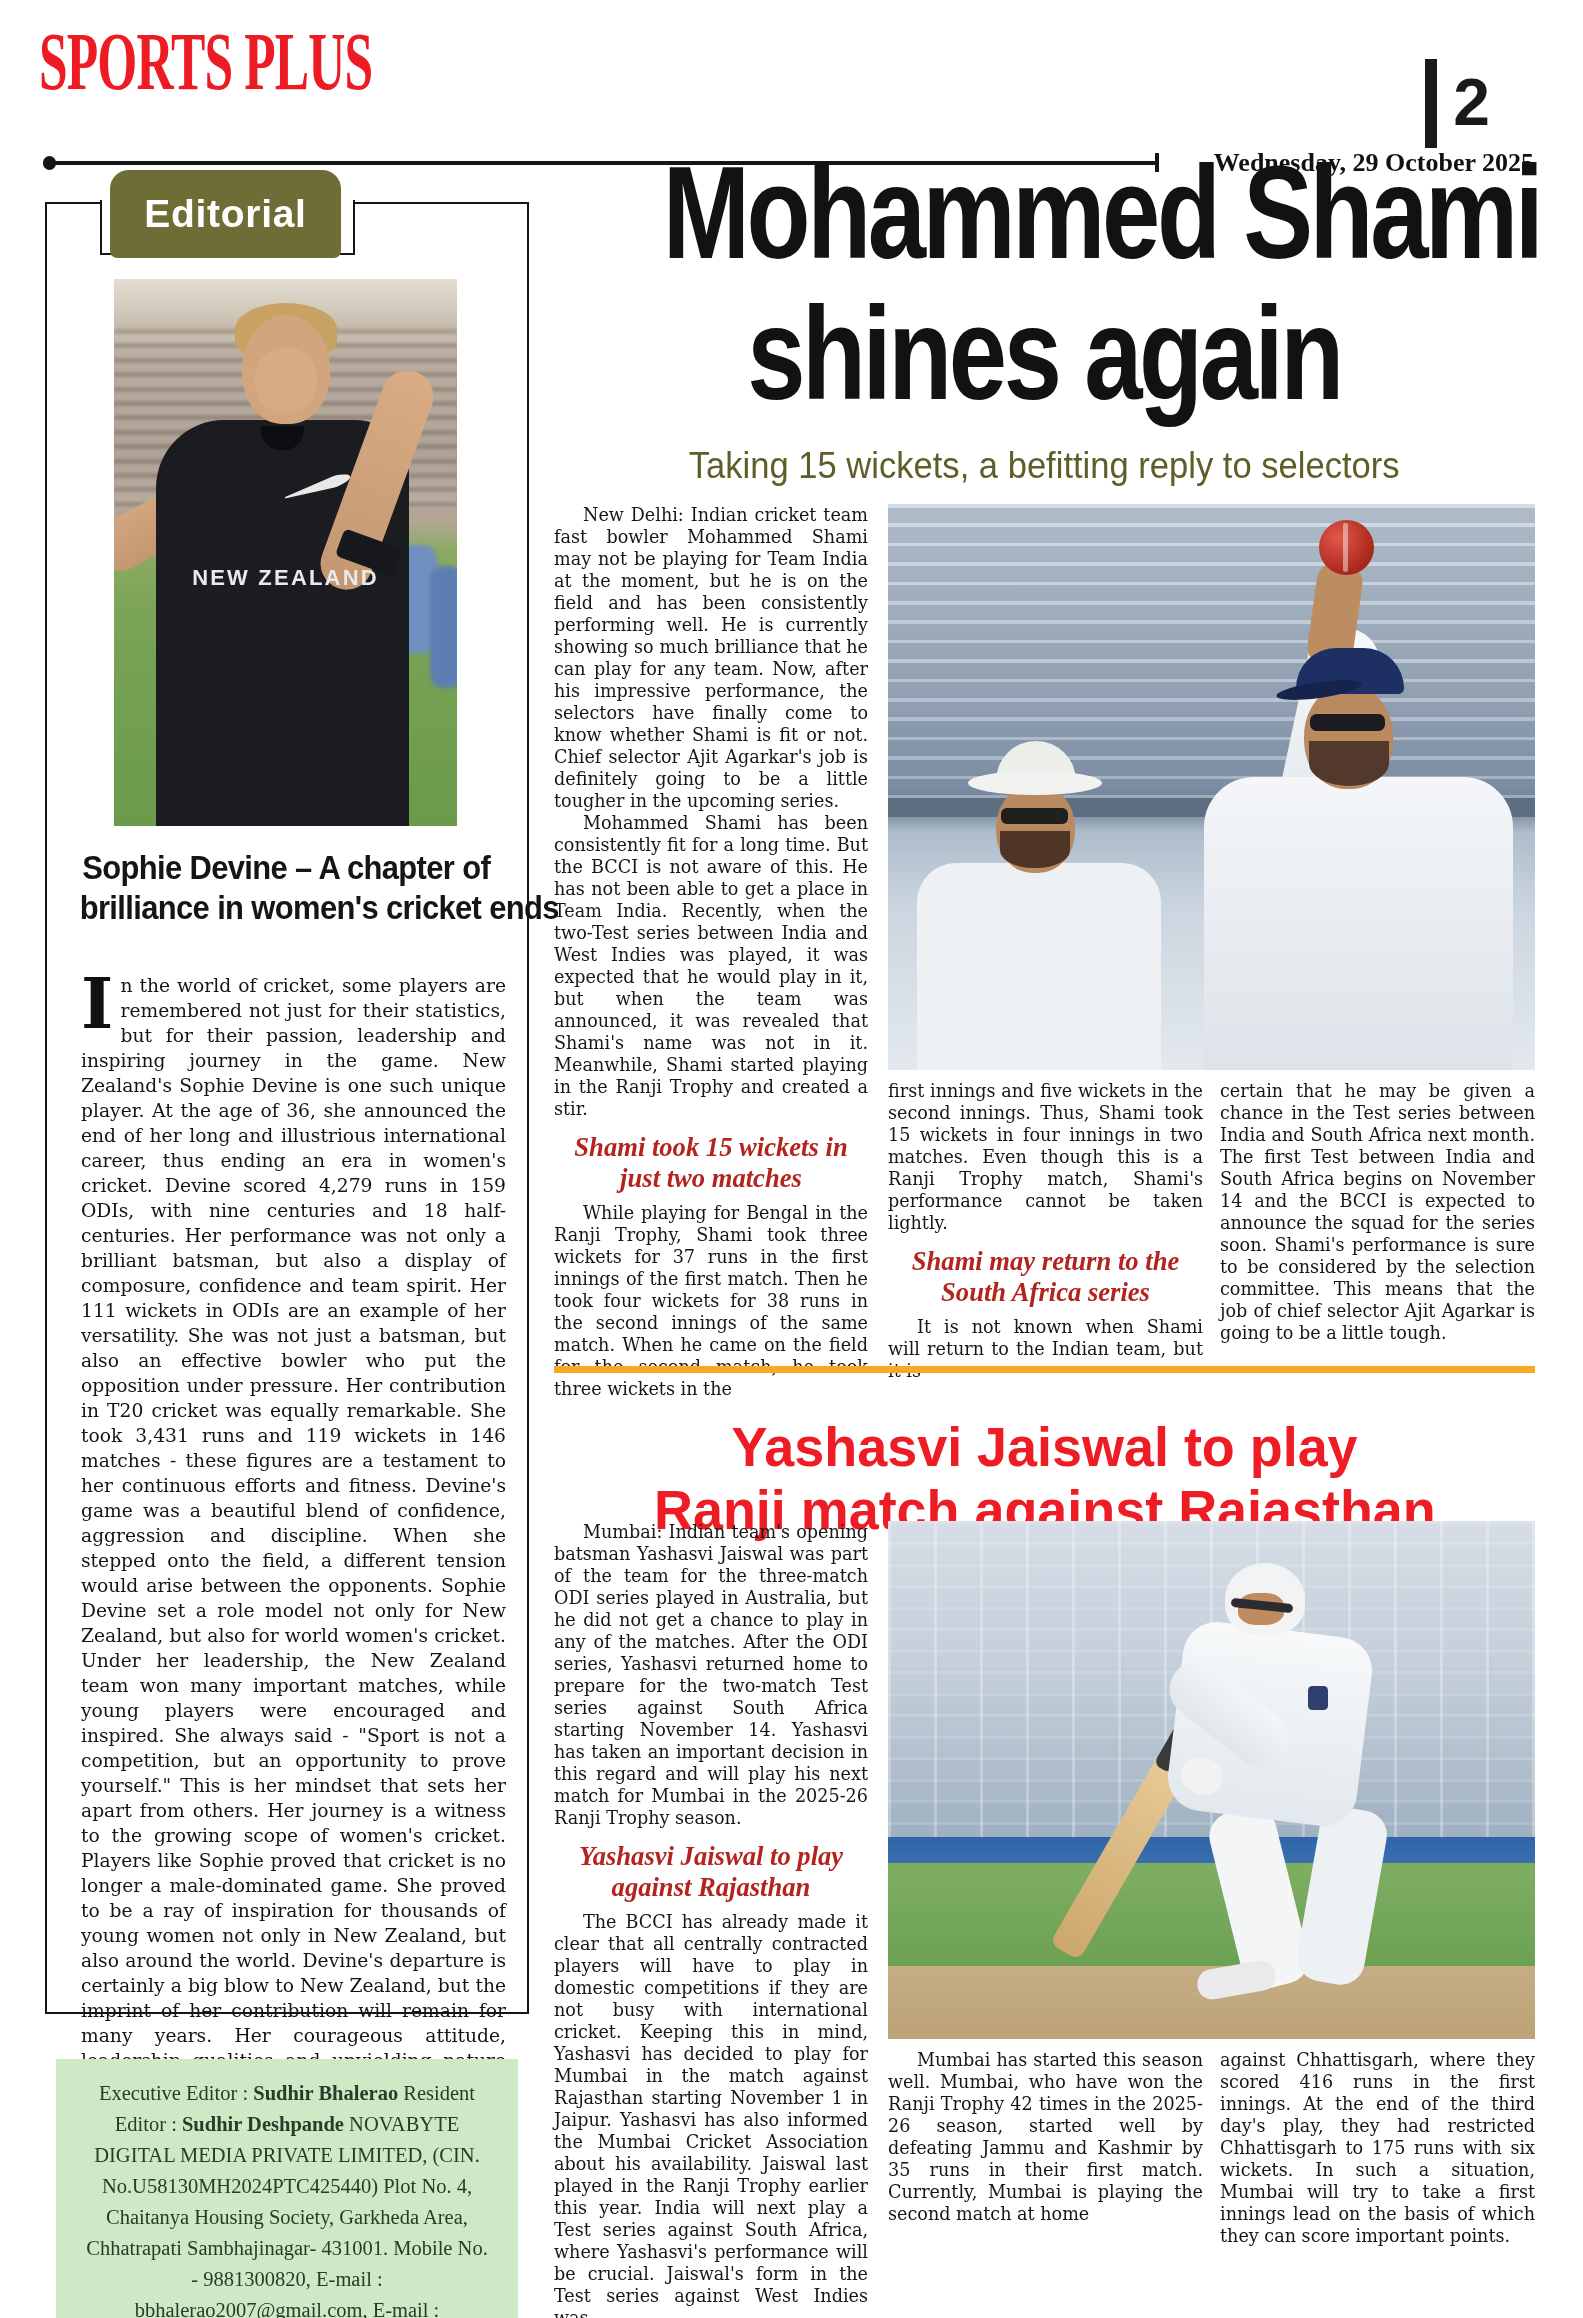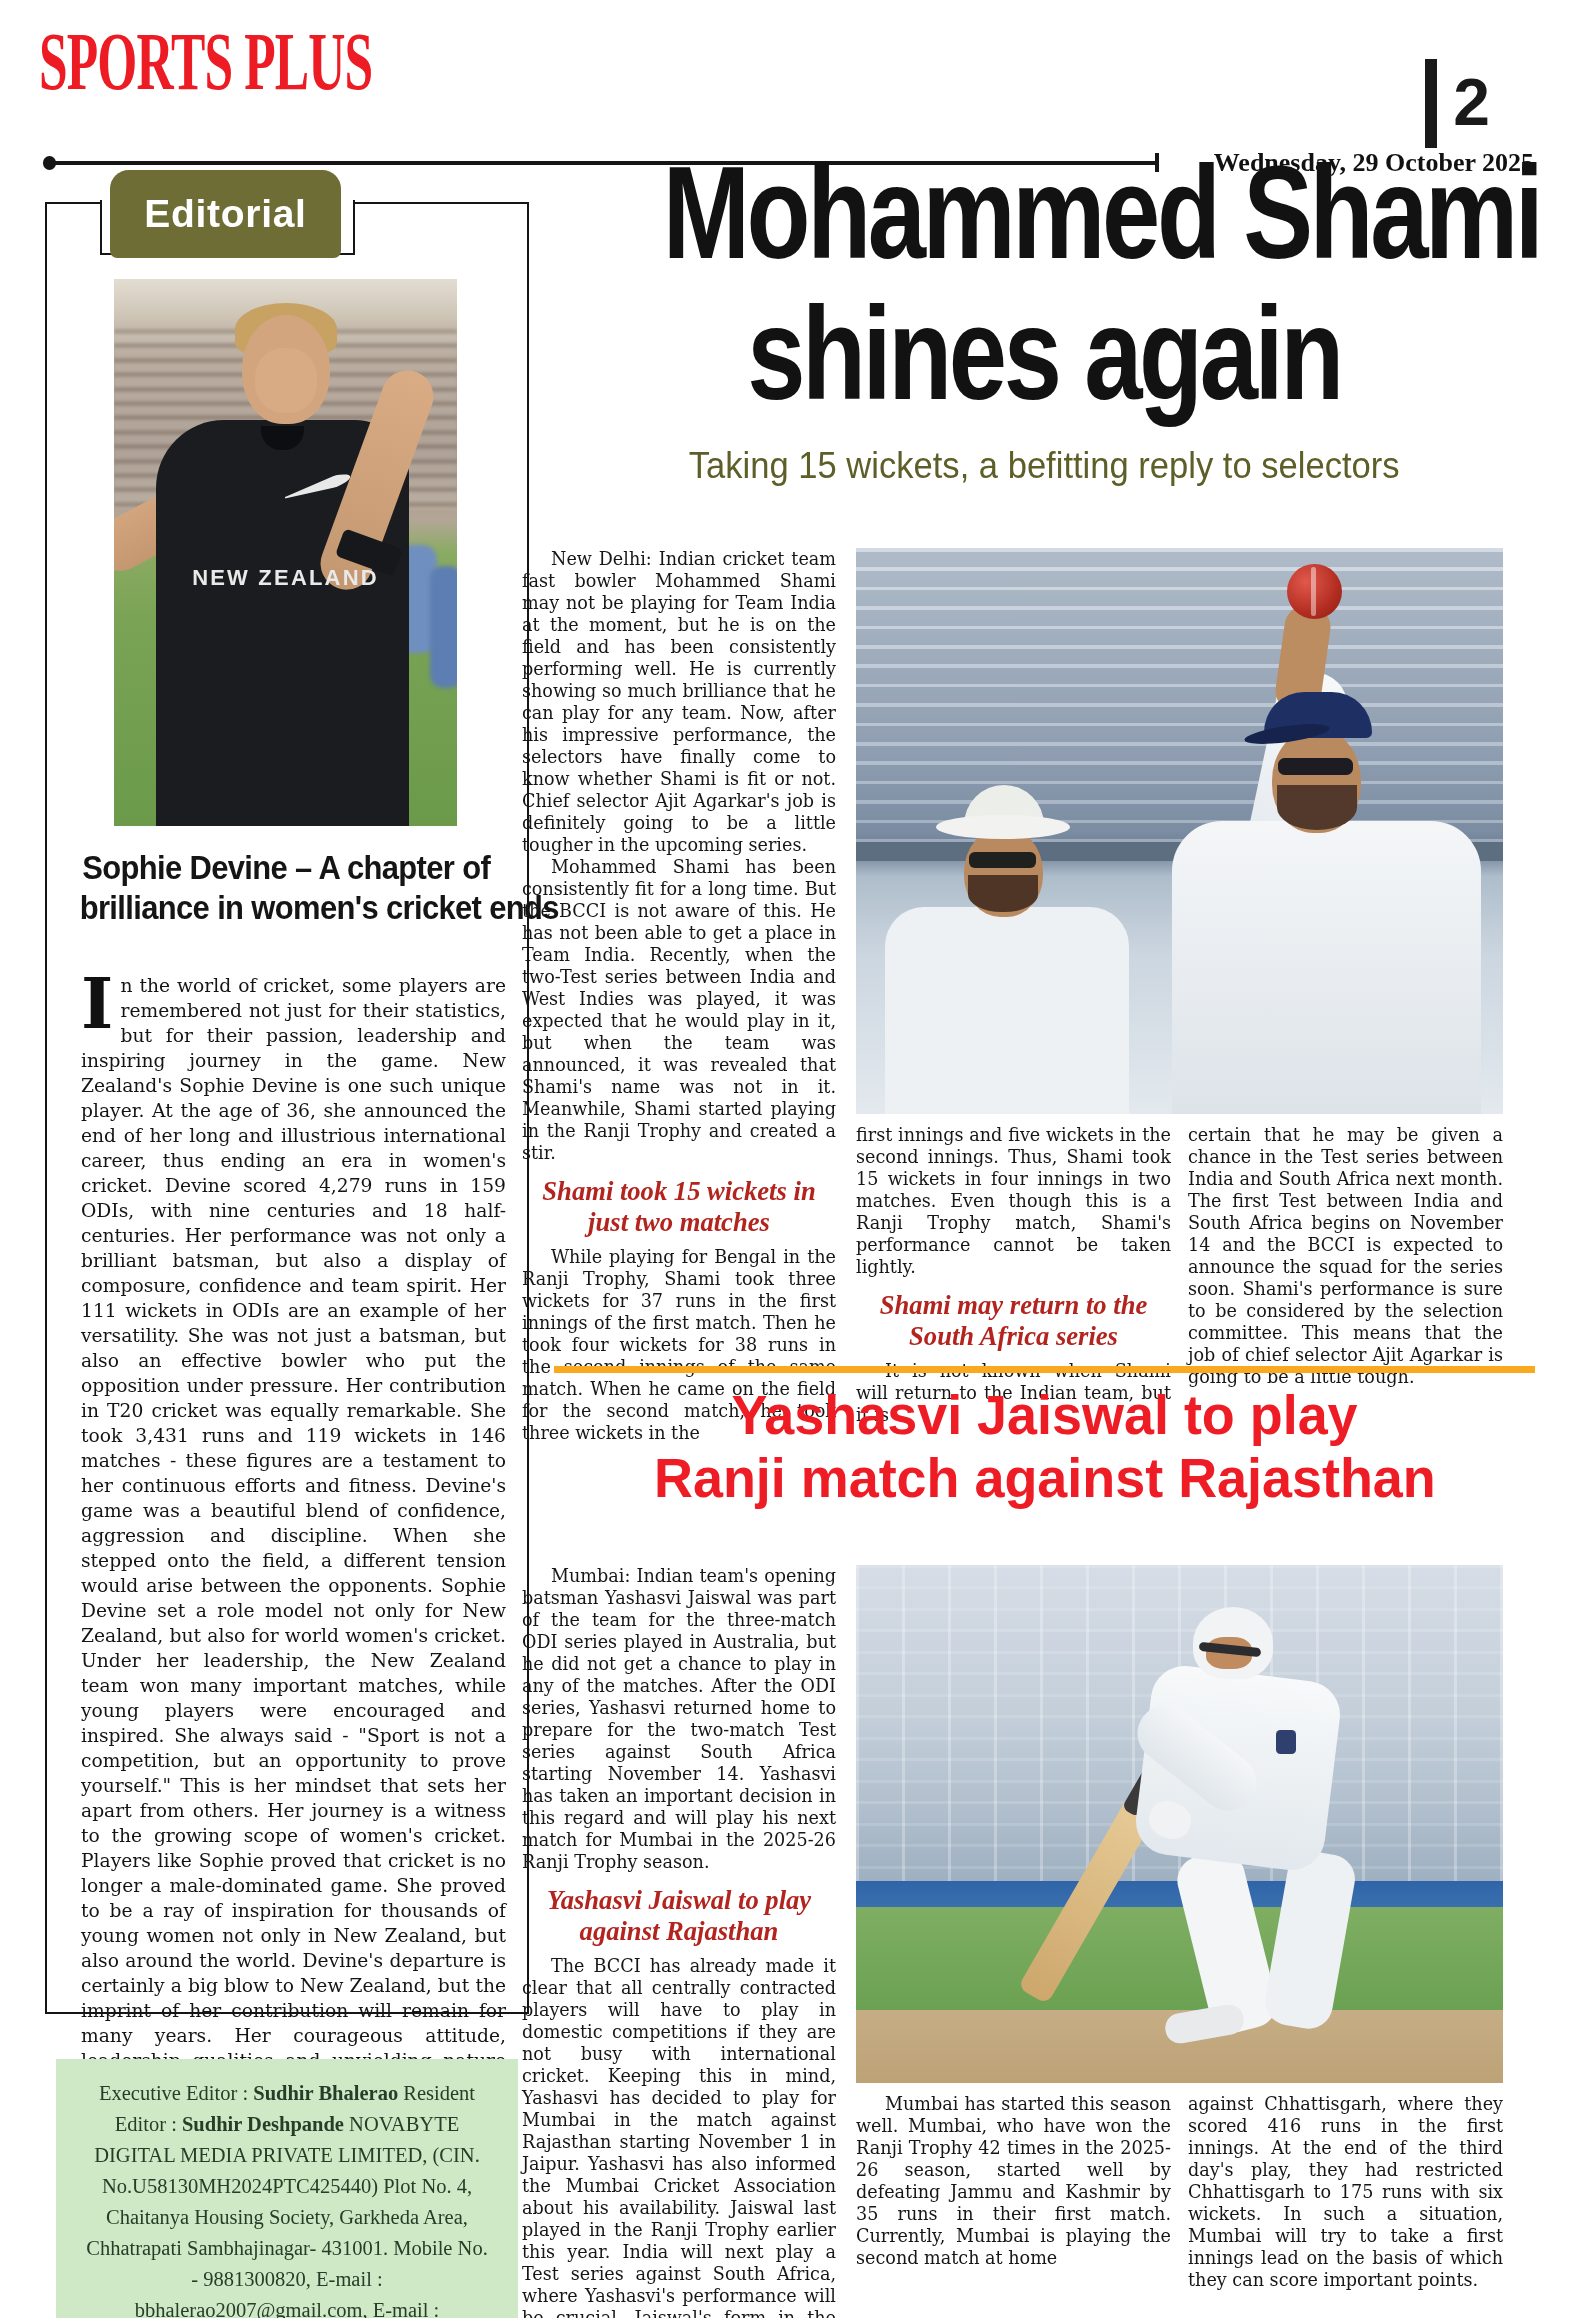--- a/index.html
+++ b/index.html
@@ -75,36 +75,36 @@
   .edit-footer .nm{font-weight:bold;}
 
   
   .hl1{position:absolute;left:553px;top:142px;width:982px;text-align:center;color:#121212;
     font-family:"Liberation Sans",sans-serif;font-weight:bold;font-size:131px;line-height:141px;}
   .hl1 .cond{display:inline-block;transform:scaleX(0.80);letter-spacing:-4.3px;white-space:nowrap;}
   .subhl1{position:absolute;left:553px;top:445px;width:982px;text-align:center;color:#5e5e28;
     font-family:"Liberation Sans",sans-serif;font-weight:normal;font-size:36px;}
   .subhl1 .cond{display:inline-block;transform:scaleX(0.96);white-space:nowrap;}
 
-  .article{position:absolute;left:522px;width:981px;margin-top:44px;}
+  .article{position:absolute;left:554px;width:981px;}
   .art1{top:504px;}
   .art2{top:1521px;}
   .cols{display:flex;gap:20px;}
   .colA{width:314px;flex:0 0 314px;}
   .colBC{flex:1;min-width:0;}
   .two{display:flex;gap:17px;margin-top:10px;}
   .two > div{flex:1;min-width:0;}
   .body p{margin:0;font-size:17.6px;line-height:22px;text-align:justify;color:#161616;}
   .body p.ind{text-indent:29px;}
   .red-sub{font-family:"Liberation Serif",serif;font-style:italic;font-weight:bold;text-align:center;
     font-size:26.6px;line-height:31px;color:#b3241e;margin:11.5px 0 8.6px;}
 
   .divider{position:absolute;left:554px;top:1366px;width:981px;height:6.5px;background:#f8a91f;}
 
-  .hl2{position:absolute;left:554px;top:1384px;width:981px;text-align:center;color:#ee1c25;
+  .hl2{position:absolute;left:554px;top:1416px;width:981px;text-align:center;color:#ee1c25;
     font-family:"Liberation Sans",sans-serif;font-weight:bold;font-size:55px;line-height:63px;}
   .hl2 .cond{display:inline-block;transform:scaleX(0.98);white-space:nowrap;}
 
   
   .photo-shami{position:relative;width:647px;height:566px;
     background:linear-gradient(180deg,#c4cfdb 0%,#b0bdcc 18%,#9cabbe 36%,#8496ac 50%,#73859b 54%,#aebdcb 58%,#ccd6e0 72%,#e3e9ee 100%);}
   .photo-shami *{position:absolute;}
   .sh-rows{left:0;top:0;width:100%;height:54%;
     background:repeating-linear-gradient(180deg,rgba(255,255,255,.25) 0 3.6px,rgba(85,100,120,.18) 3.6px 19.4px);filter:blur(0.7px);}
   .sh-wall{left:0;top:52%;width:100%;height:18.7px;background:#5d6e80;}

